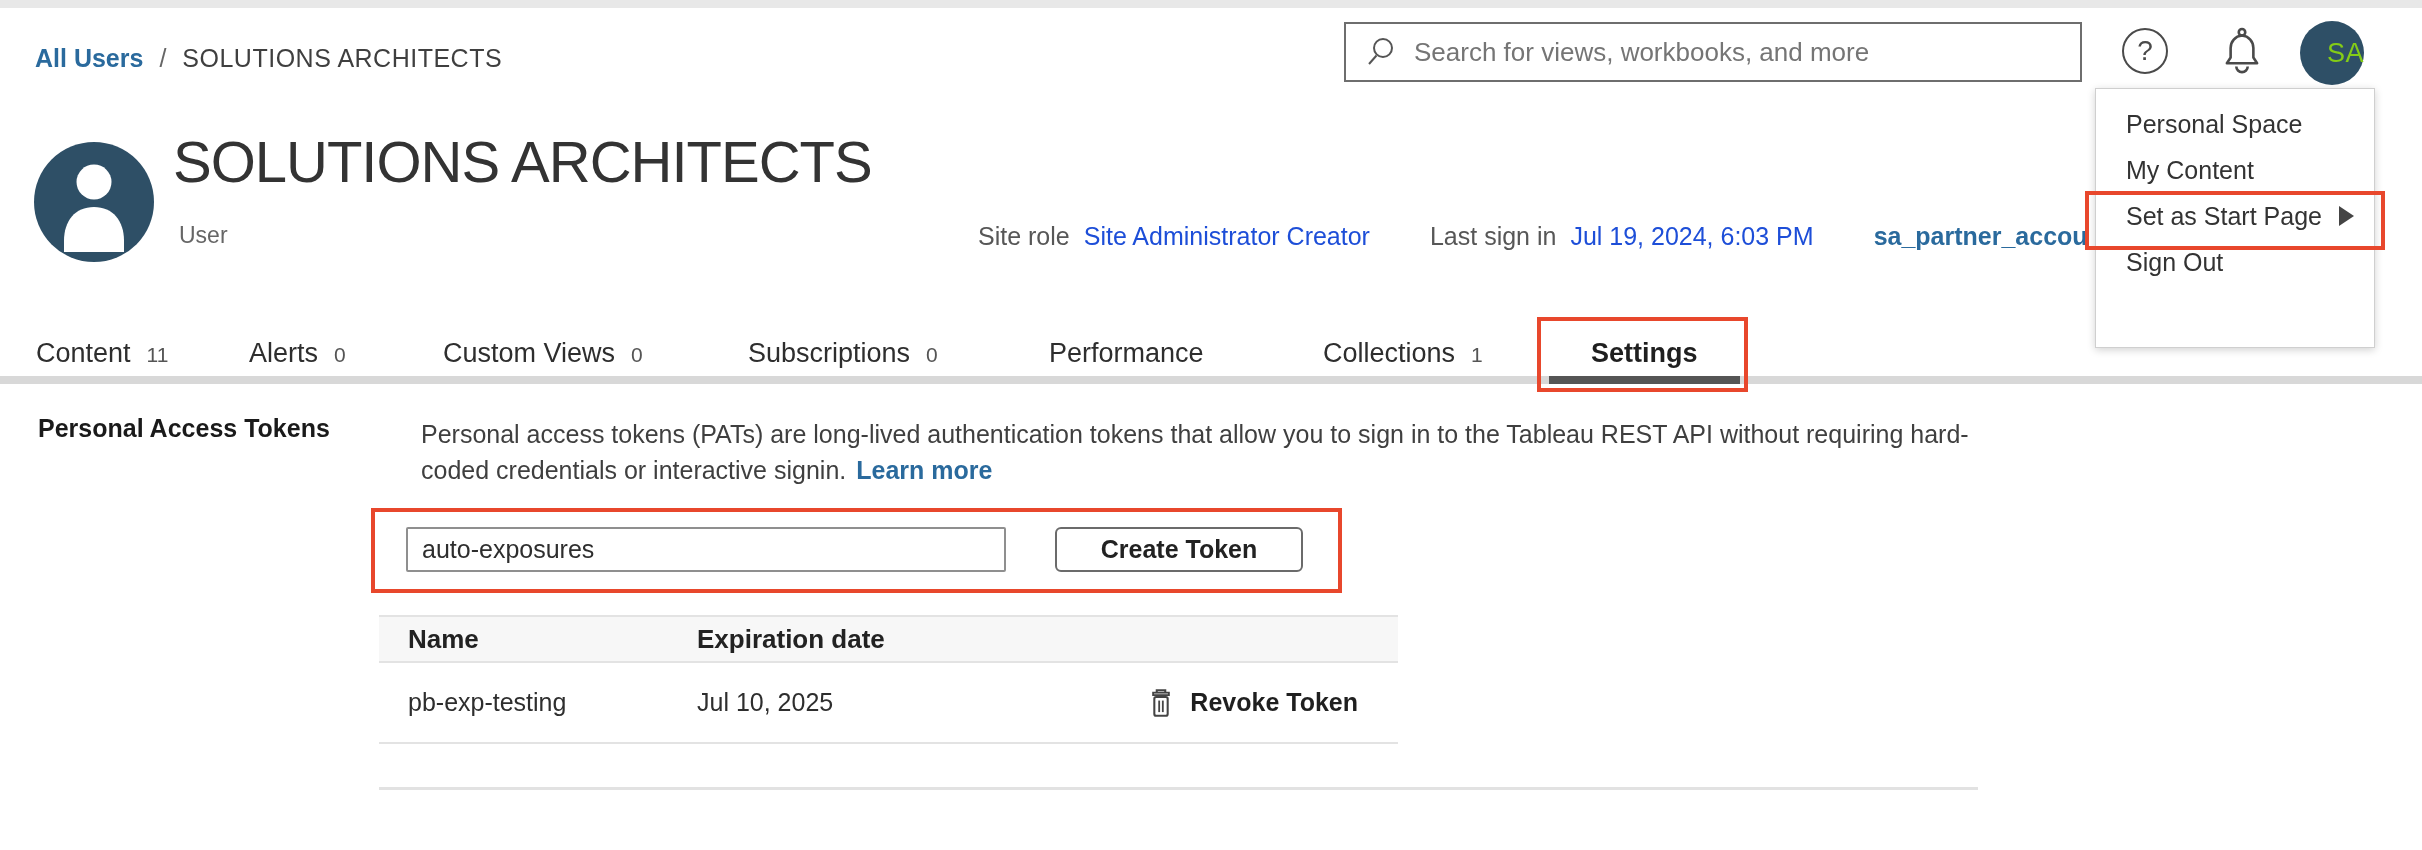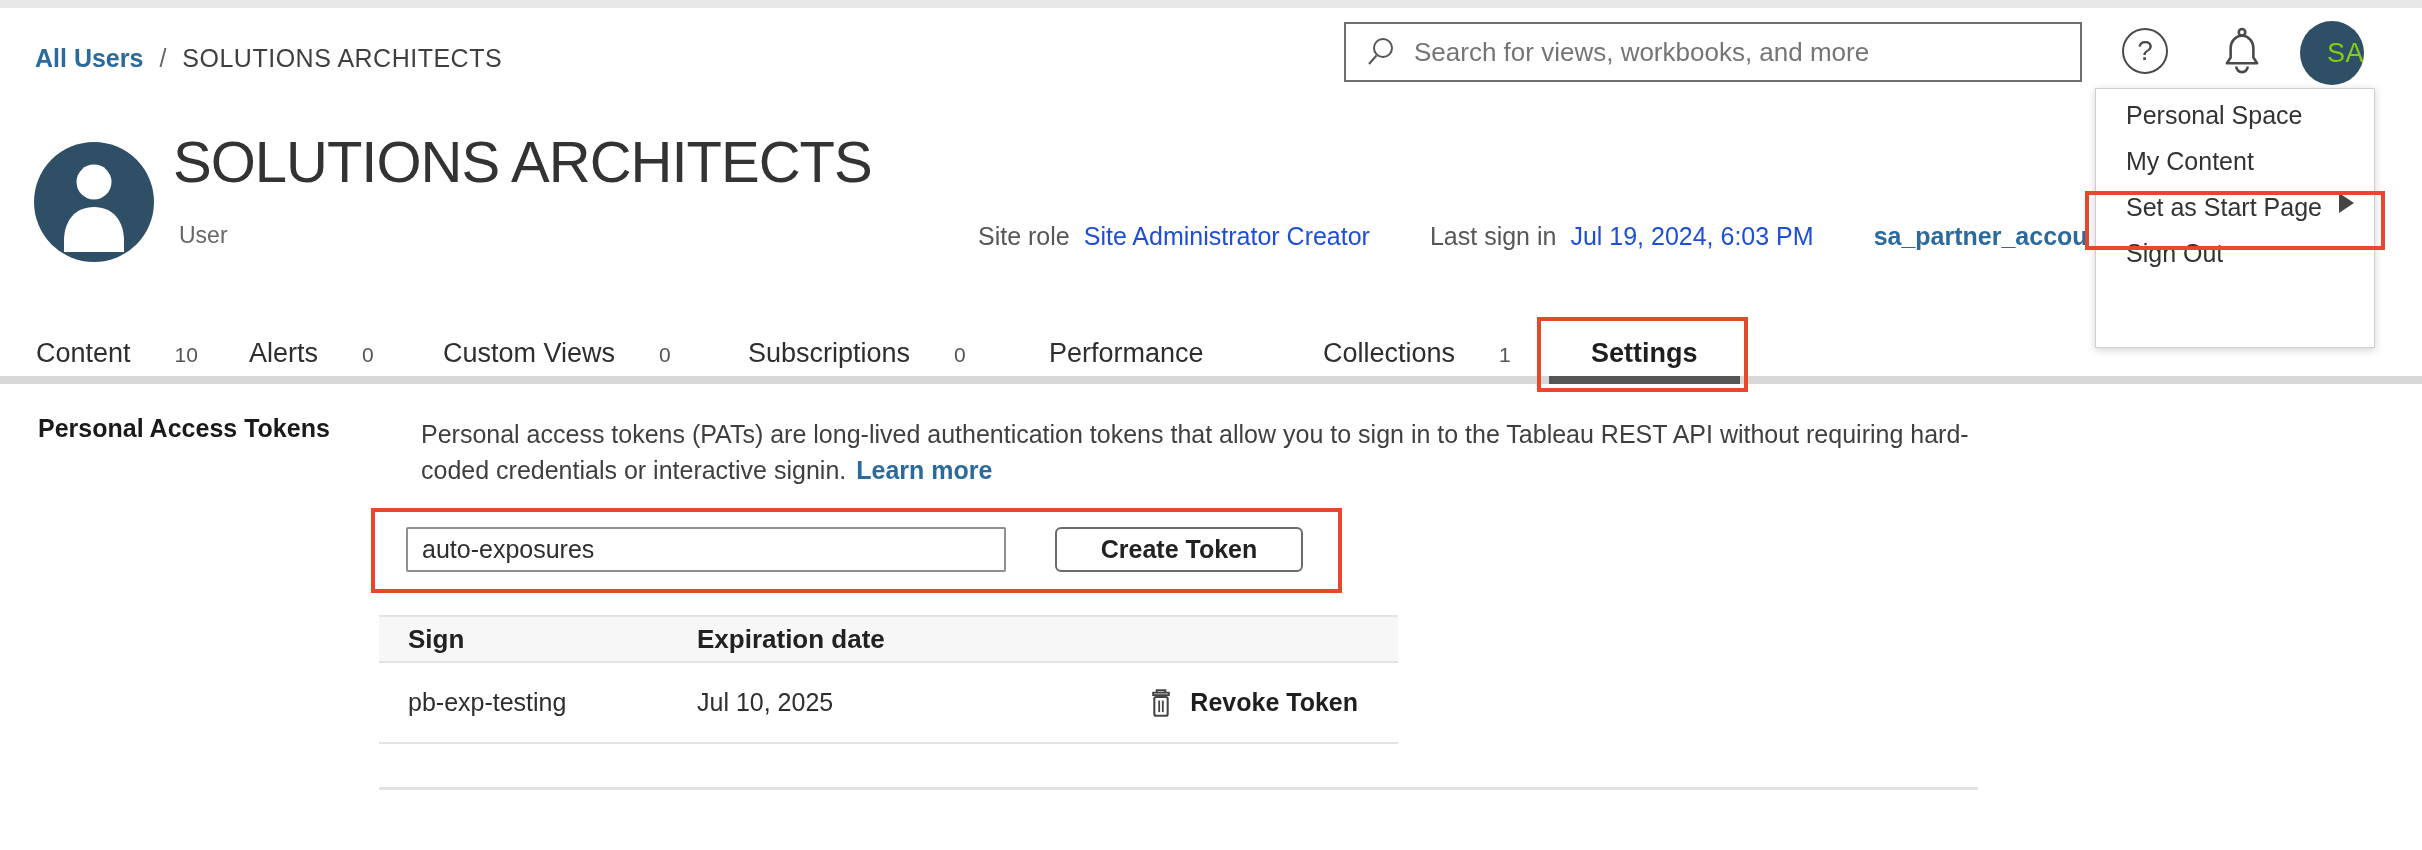--- a/index.html
+++ b/index.html
@@ -19,21 +19,21 @@
   .search-input{border:none;outline:none;flex:1;font-size:26px;color:#333;font-family:"Liberation Sans",sans-serif;background:transparent;}
   .search-input::placeholder{color:#757575;}
 
   
   .help-badge{position:absolute;left:2122px;top:28px;width:46px;height:46px;border:2.5px solid #4a4a4a;border-radius:50%;box-sizing:border-box;display:flex;align-items:center;justify-content:center;font-size:28px;color:#4a4a4a;cursor:pointer;background:#fff;}
   .bell{position:absolute;left:2216px;top:24px;width:52px;height:54px;cursor:pointer;}
   .avatar-sa{position:absolute;left:2300px;top:21px;width:64px;height:64px;border-radius:50%;background:#2e4f66;color:#84cc16;font-size:27px;display:flex;align-items:center;justify-content:flex-end;cursor:pointer;letter-spacing:.5px;}
 
   
   .user-menu{position:absolute;left:2095px;top:88px;width:280px;height:260px;background:#fff;border:1px solid #cfcfcf;box-sizing:border-box;box-shadow:0 2px 8px rgba(0,0,0,.18);z-index:5;padding-top:12px;}
-  .menu-item{height:46px;display:flex;padding:0 20px 0 30px;font-size:25px;color:#333;cursor:pointer;}
+  .menu-item{height:46px;display:flex;align-items:center;padding:0 20px 0 30px;font-size:25px;color:#333;cursor:pointer;}
   .menu-item.highlighted{padding:0;}
   .hl-box{display:block;margin-left:17px;width:250px;box-sizing:border-box;background:#e2e2e2;border:2px solid #9e9e9e;border-radius:4px;padding:5px 0 6px 12px;}
   .submenu-arrow{margin-left:auto;width:0;height:0;border-left:15px solid #444;border-top:10px solid transparent;border-bottom:10px solid transparent;}
 
   
   .red-box{position:absolute;border:4px solid #e8472c;box-sizing:border-box;z-index:10;pointer-events:none;background:transparent;}
   .rb-menu{left:2085px;top:191px;width:300px;height:59px;}
   .rb-tab{left:1537px;top:317px;width:211px;height:75px;}
   .rb-input{left:371px;top:508px;width:971px;height:85px;}
 
@@ -42,21 +42,21 @@
   .profile-title{position:absolute;left:173px;top:128px;margin:0;font-size:58px;font-weight:400;color:#333;letter-spacing:-1px;white-space:nowrap;}
   .profile-subtitle{position:absolute;left:179px;top:222px;font-size:23px;color:#666;}
   .meta-row{position:absolute;left:978px;top:222px;display:flex;align-items:baseline;font-size:25px;z-index:1;white-space:nowrap;}
   .meta-label{color:#575757;}
   .meta-value{color:#1d4ed8;font-weight:normal;margin-left:14px;}
   .ml60{margin-left:60px;}
   .meta-link{color:#2a6a9d;font-weight:bold;text-decoration:none;margin-left:60px;cursor:pointer;}
 
   
   .tabs{position:absolute;left:0;top:338px;width:2422px;height:38px;}
-  .tab{position:absolute;top:0;display:flex;align-items:baseline;font-size:27px;color:#2e2e2e;cursor:pointer;white-space:nowrap;gap:28px;}
+  .tab{position:absolute;top:0;display:flex;align-items:baseline;font-size:27px;color:#2e2e2e;cursor:pointer;white-space:nowrap;}
   .tab-count{font-size:21px;color:#555;margin-left:16px;}
   .tab.active .tab-label{font-weight:bold;color:#1f1f1f;}
   .tabs-underline{position:absolute;left:0;top:376px;width:2422px;height:8px;background:#d8d8d8;}
   .tab-indicator{position:absolute;left:1549px;top:376px;width:191px;height:8px;background:#555;z-index:2;}
 
   
   .pat-heading{position:absolute;left:38px;top:414px;font-size:25px;font-weight:bold;color:#1a1a1a;}
   .pat-desc{position:absolute;left:385px;top:416px;width:1610px;font-size:25px;line-height:36px;color:#3f3f3f;margin-left:36px;}
   .learn-more{color:#2a6a9d;font-weight:bold;text-decoration:none;margin-left:10px;cursor:pointer;}
   .token-input{position:absolute;left:406px;top:527px;width:600px;height:45px;box-sizing:border-box;border:2px solid #8f8f8f;border-radius:2px;font-size:25px;color:#2e2e2e;padding:6px 14px;font-family:"Liberation Sans",sans-serif;outline:none;}
@@ -136,21 +136,21 @@
     <span class="meta-label">Site role</span>
     <span class="meta-value">Site Administrator Creator</span>
     <span class="meta-label ml60">Last sign in</span>
     <span class="meta-value">Jul 19, 2024, 6:03 PM</span>
     <a class="meta-link">sa_partner_accou</a>
   </div>
 
   <div class="tabs">
     <div class="tab" style="left:36px">
         <span class="tab-label">Content</span>
-        <span class="tab-count">10</span>
+        <span class="tab-count">11</span>
       </div>
     <div class="tab" style="left:249px">
         <span class="tab-label">Alerts</span>
         <span class="tab-count">0</span>
       </div>
     <div class="tab" style="left:443px">
         <span class="tab-label">Custom Views</span>
         <span class="tab-count">0</span>
       </div>
     <div class="tab" style="left:748px">
@@ -176,21 +176,21 @@
   <div class="pat-desc">
     <span>Personal access tokens (PATs) are long-lived authentication tokens that allow you to sign in to the Tableau REST API without requiring hard-coded credentials or interactive signin.</span><a class="learn-more">Learn more</a>
   </div>
 
   <input class="token-input" value="auto-exposures" style="">
   <button class="create-btn">Create Token</button>
   <div class="red-box rb-input"></div>
 
   <div class="pat-table">
     <div class="pat-thead">
-      <div class="col-name">Sign</div>
+      <div class="col-name">Name</div>
       <div class="col-exp">Expiration date</div>
       <div class="col-action"></div>
     </div>
     <div class="pat-row">
       <div class="col-name">pb-exp-testing</div>
       <div class="col-exp">Jul 10, 2025</div>
       <div class="col-action">
         <svg class="trash" viewBox="0 0 24 28">
           <path d="M8.5 5.5V3.5h7v2" fill="none" stroke="#444" stroke-width="1.7"></path>
           <rect x="5.5" y="5.5" width="13" height="2" fill="none" stroke="#444" stroke-width="1.5"></rect>

